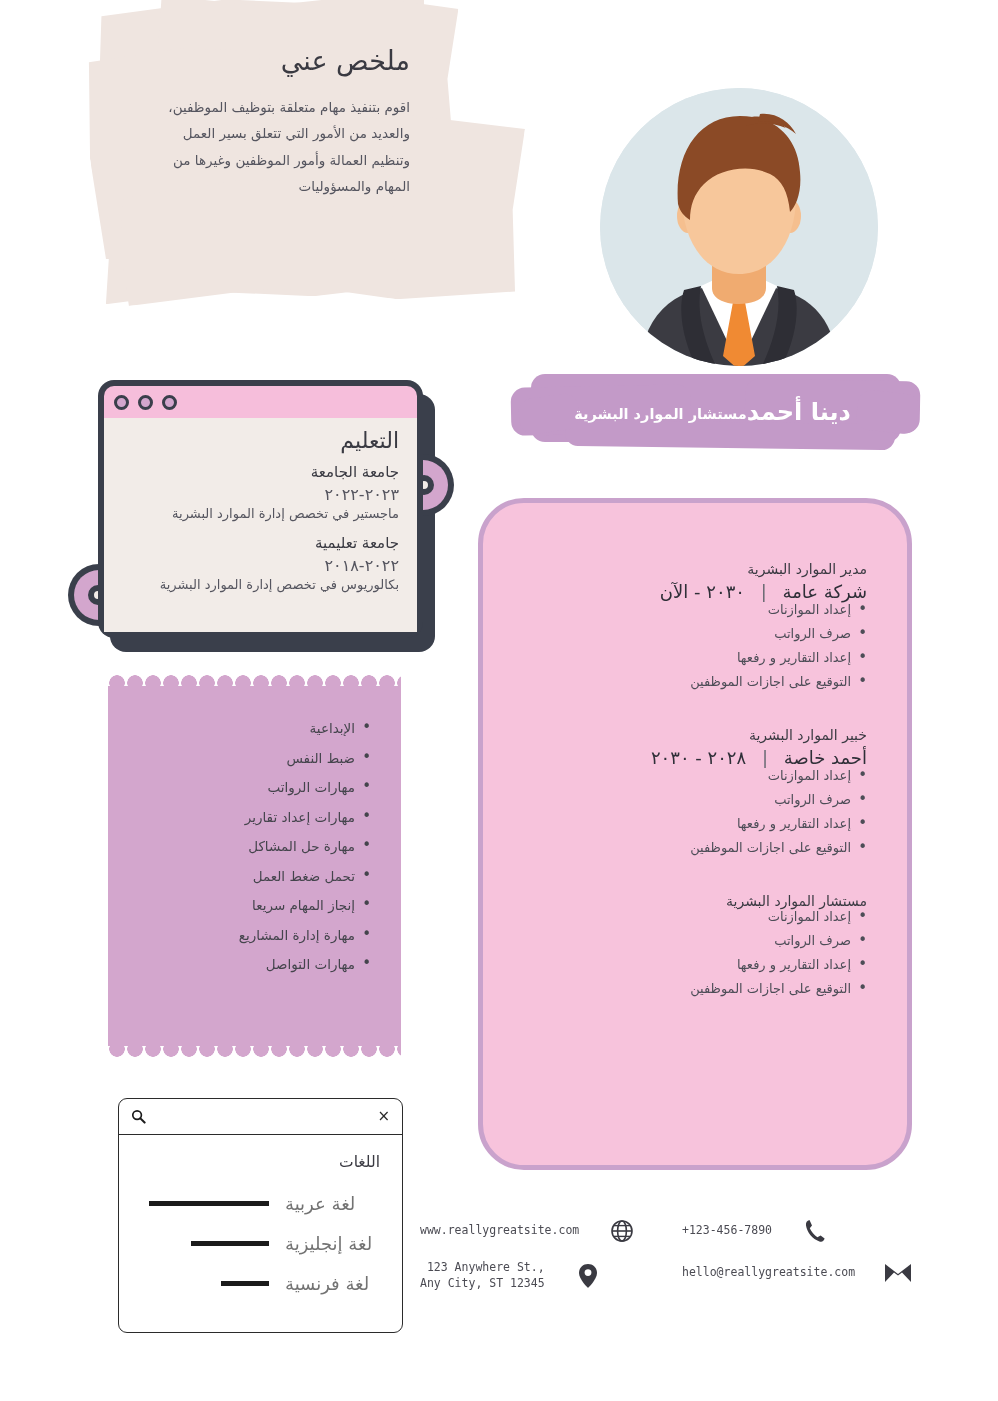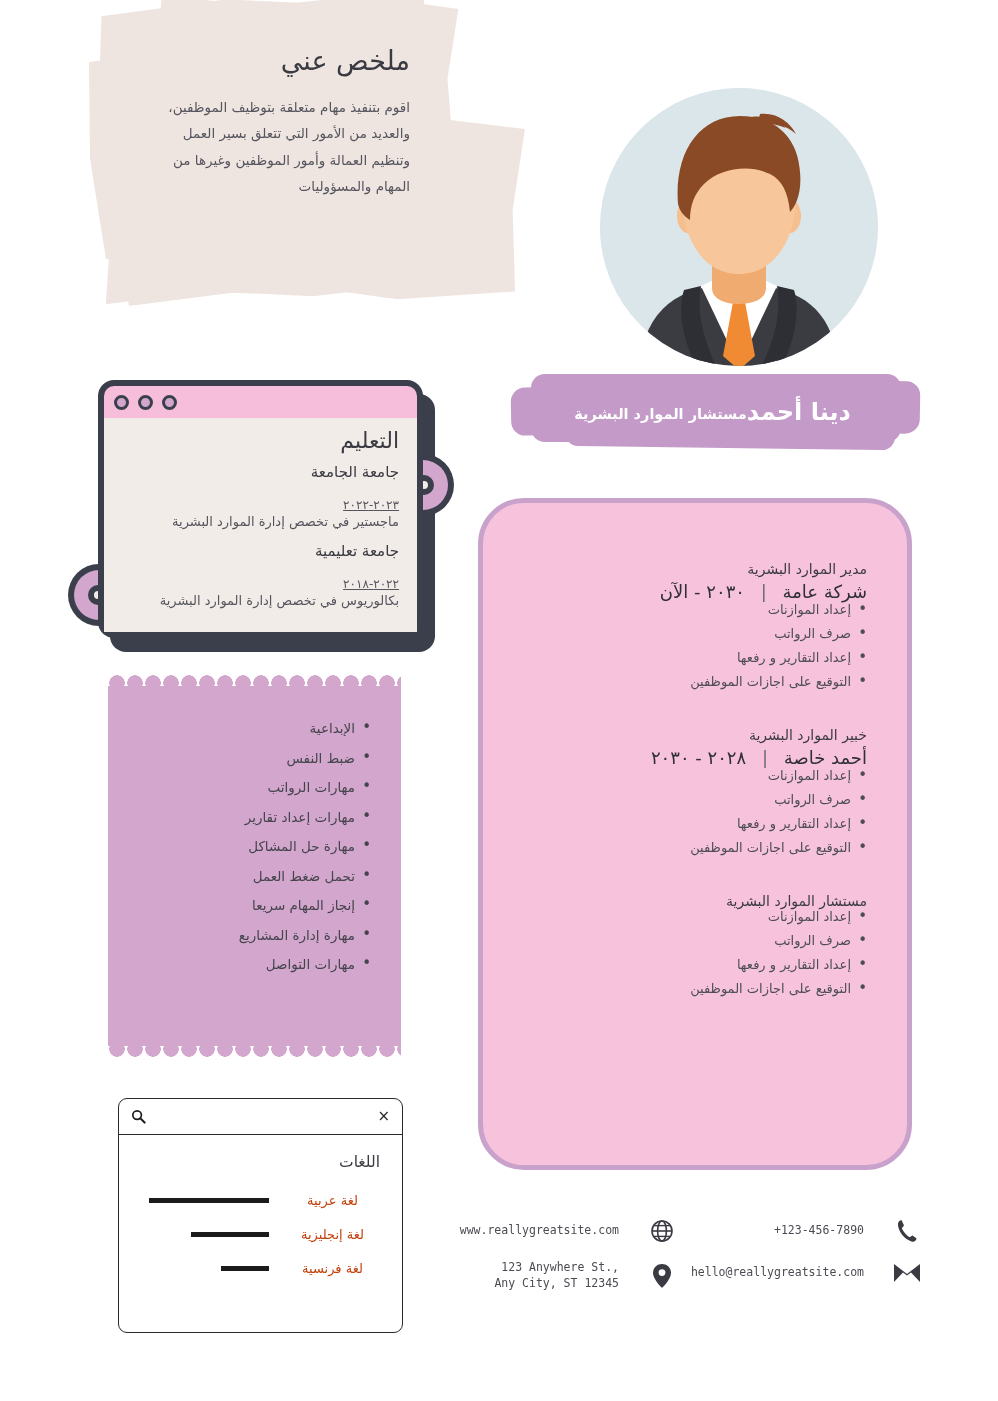--- a/index.html
+++ b/index.html
@@ -56,21 +56,21 @@
   .edu-tab { position: absolute; width: 54px; height: 62px; background: #d3a6cd; border: 6px solid #3a3f4b; }
   .edu-tab-right { left: 328px; top: 82px; border-radius: 0 34px 34px 0; border-left: none; }
   .edu-tab-left  { left: -4px;  top: 192px; border-radius: 34px 0 0 34px; border-right: none; }
   .edu-tab .hole { position: absolute; top: 50%; left: 50%; transform: translate(-50%,-50%); width: 20px; height: 20px; border: 6px solid #3a3f4b; border-radius: 50%; background: #f2ece8; }
   .edu-card { position: absolute; left: 26px; top: 8px; width: 325px; height: 258px; background: #3a3f4b; border-radius: 16px; padding: 6px; }
   .edu-bar { height: 32px; background: #f6bedb; border-radius: 10px 10px 0 0; display: flex; align-items: center; padding: 0 10px; gap: 9px; direction: ltr; }
   .edu-dot { width: 15px; height: 15px; border-radius: 50%; background: #d3a6cd; border: 3px solid #3a3f4b; }
   .edu-body { height: 214px; background: #f2ece8; padding: 10px 18px 0 14px; text-align: right; }
   .edu-title { font-size: 22px; color: #3a3a42; margin-bottom: 10px; }
   .edu-school { font-size: 15px; color: #3a3a42; }
-  .edu-date { font-size: 12px; color: #55555f; margin-top: 17px; text-decoration: underline; }
+  .edu-date { font-size: 16px; color: #55555f; margin-top: 4px; }
   .edu-desc { font-size: 13px; color: #55555f; margin-top: 2px; }
   .edu-item + .edu-item { margin-top: 13px; }
 
   
   .skills-wrap { position: absolute; left: 108px; top: 680px; width: 293px; height: 382px; }
   .scallop-top {
     position: absolute; left: 0; top: -9px; width: 293px; height: 16px;
     background:
       radial-gradient(circle at 9px 12px, #d3a6cd 7.5px, transparent 8px) 0 0/18px 16px repeat-x;
   }
@@ -87,21 +87,21 @@
   .skills-list li::before { content: "•"; position: absolute; right: 0; top: -2px; font-size: 15px; color: #44444c; }
 
   
   .lang-card { position: absolute; left: 118px; top: 1098px; width: 285px; height: 235px; background: #ffffff; border: 1.6px solid #2b2b2b; border-radius: 9px; overflow: hidden; }
   .lang-bar { height: 36px; border-bottom: 1.6px solid #2b2b2b; display: flex; align-items: center; justify-content: space-between; padding: 0 12px; direction: ltr; }
   .lang-search { width: 15px; height: 15px; }
   .lang-close { font-size: 15px; color: #2b2b2b; line-height: 1; }
   .lang-body { padding: 18px 22px 0 18px; text-align: right; }
   .lang-title { font-size: 15.5px; color: #3a3a42; margin-bottom: 22px; }
   .lang-row { display: flex; align-items: center; justify-content: flex-start; gap: 16px; margin-bottom: 19px; }
-  .lang-name { font-size: 13px; color: #c2410c; width: 95px; text-align: center; }
+  .lang-name { font-size: 18px; color: #737373; width: 95px; text-align: left; }
   .lang-bar-track { flex: 1; display: flex; justify-content: flex-start; }
   .lang-bar-fill { height: 5px; background: #1b1b1b; }
 
   
   .exp-panel {
     position: absolute; left: 478px; top: 498px; width: 434px; height: 672px;
     background: #f7c3dc; border: 5px solid #c9a2cc; border-radius: 46px;
   }
   .exp-inner { padding: 58px 40px 0 28px; text-align: right; }
   .exp-job { font-size: 14px; color: #3a3a42; }
@@ -110,21 +110,21 @@
   .exp-list { list-style: none; }
   .exp-list li { font-size: 13px; color: #4d4d57; margin-bottom: 9px; position: relative; padding-right: 16px; }
   .exp-list li::before { content: "•"; position: absolute; right: 0; top: -2px; font-size: 15px; color: #4d4d57; }
   .exp-item + .exp-item { margin-top: 38px; }
 
   
   .footer { position: absolute; left: 420px; top: 1218px; width: 500px; height: 110px; direction: ltr; font-family: "DejaVu Sans Mono", "Liberation Mono", monospace; }
   .f-col { position: absolute; }
   .f-left { left: 0; top: 0; width: 255px; }
   .f-right { left: 262px; top: 0; width: 238px; }
-  .f-row { display: flex; align-items: center; justify-content: flex-end; gap: 30px; margin-bottom: 16px; }
+  .f-row { display: flex; align-items: center; gap: 30px; margin-bottom: 16px; }
   .f-text { font-size: 11.5px; color: #4b4b53; text-align: right; line-height: 1.35; }
   .f-ico { width: 26px; height: 26px; flex: none; display: flex; align-items: center; justify-content: center; }
   .f-ico svg { display: block; }
 </style>
 </head>
 <body>
 
 <div class="page">
 
   <div class="beige-wrap">

